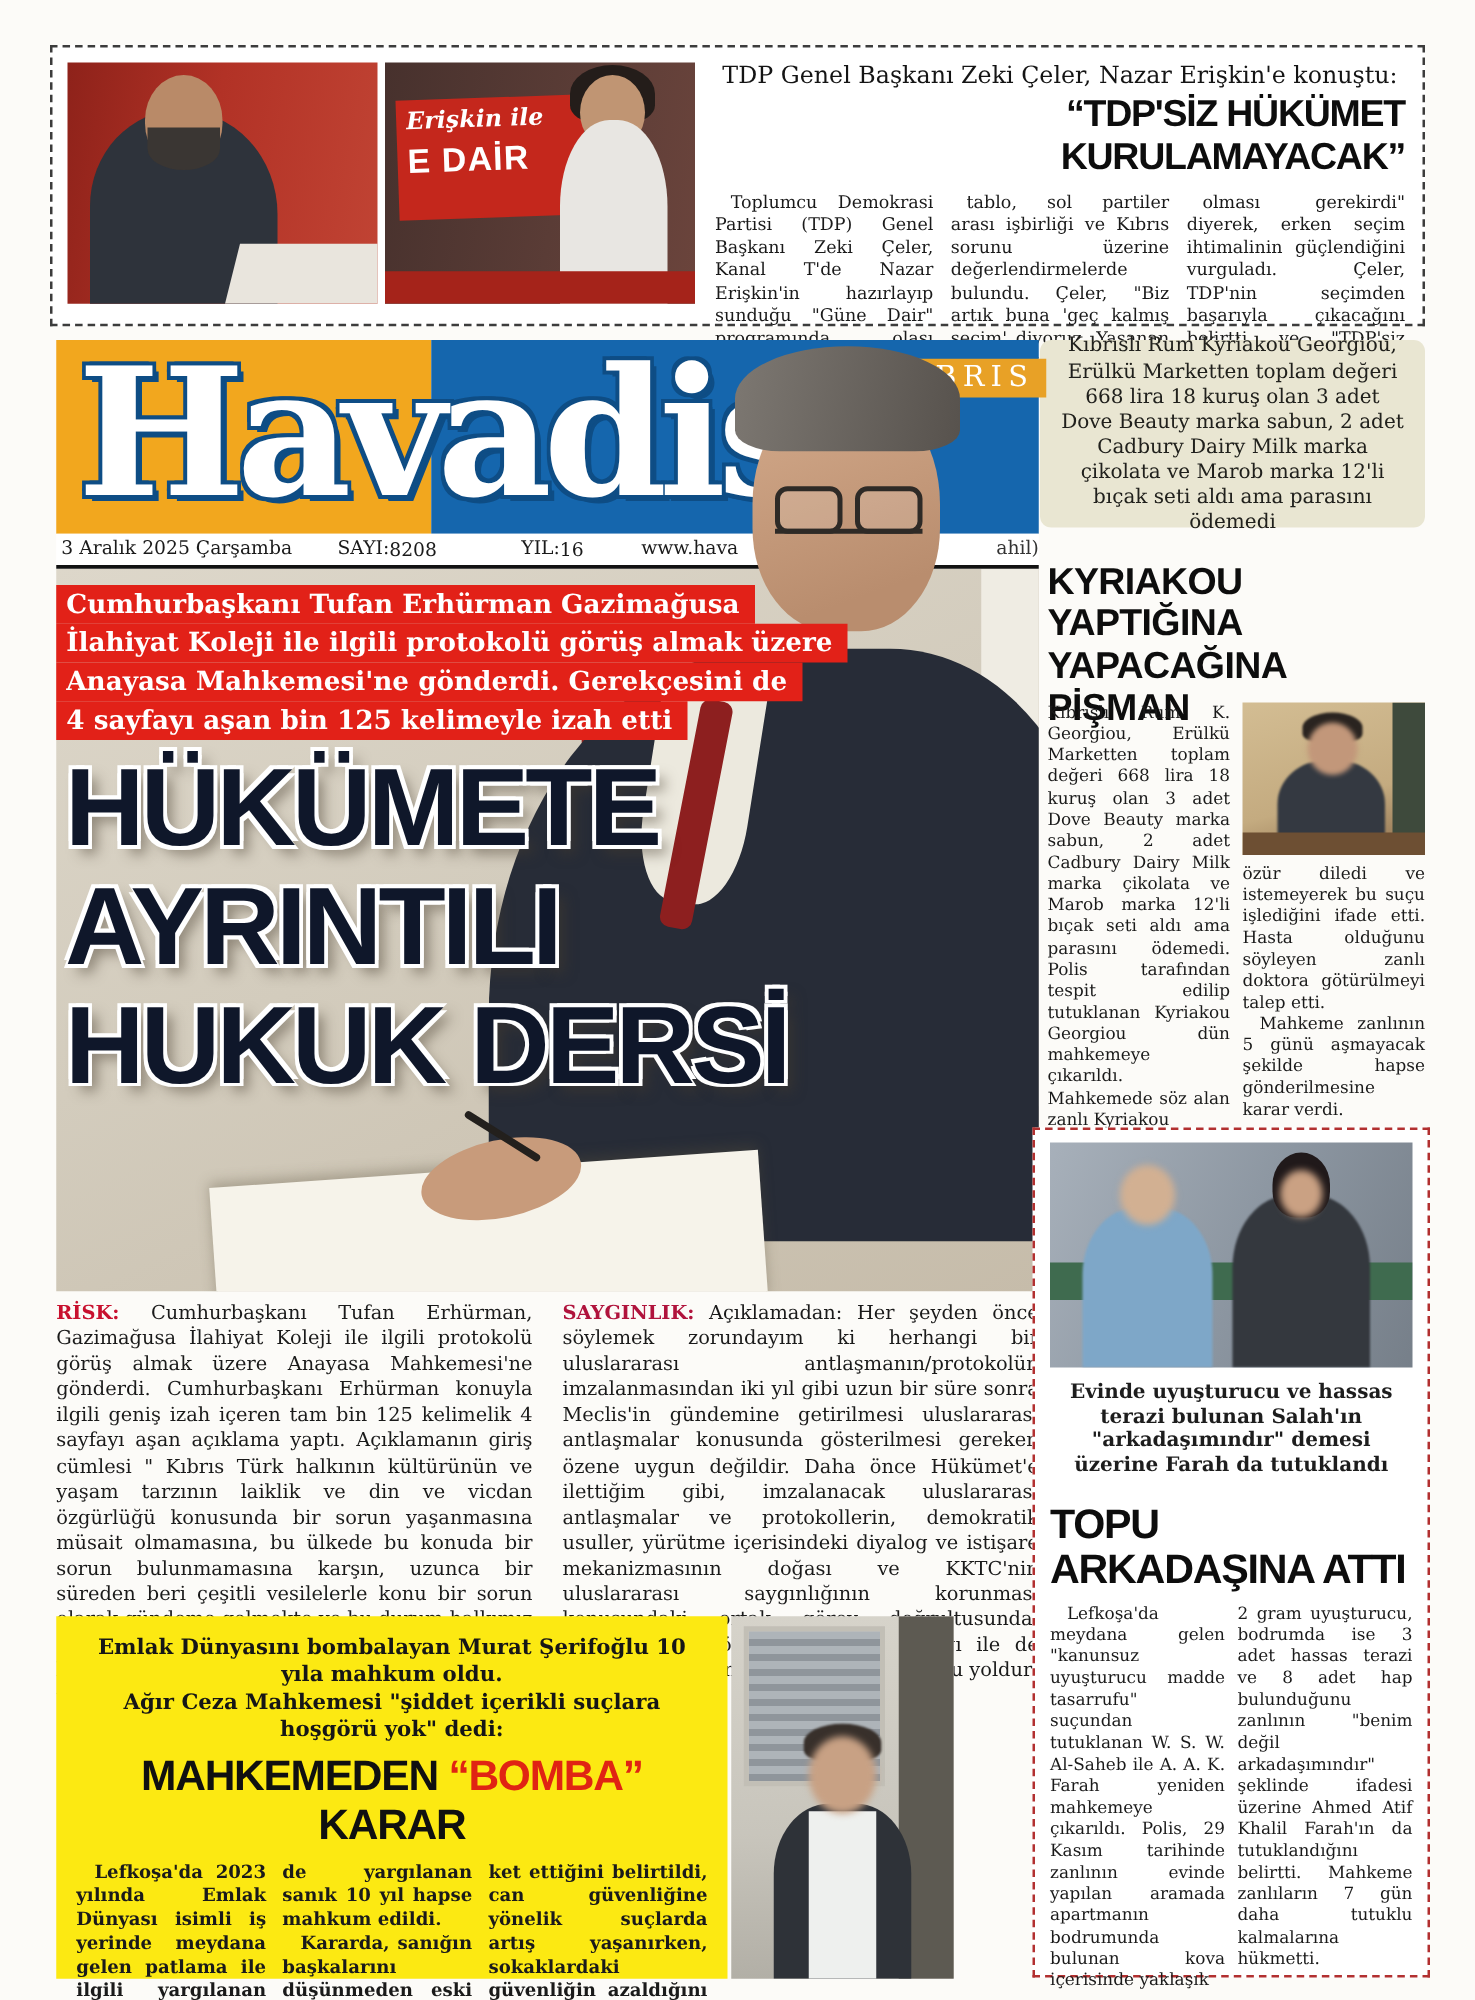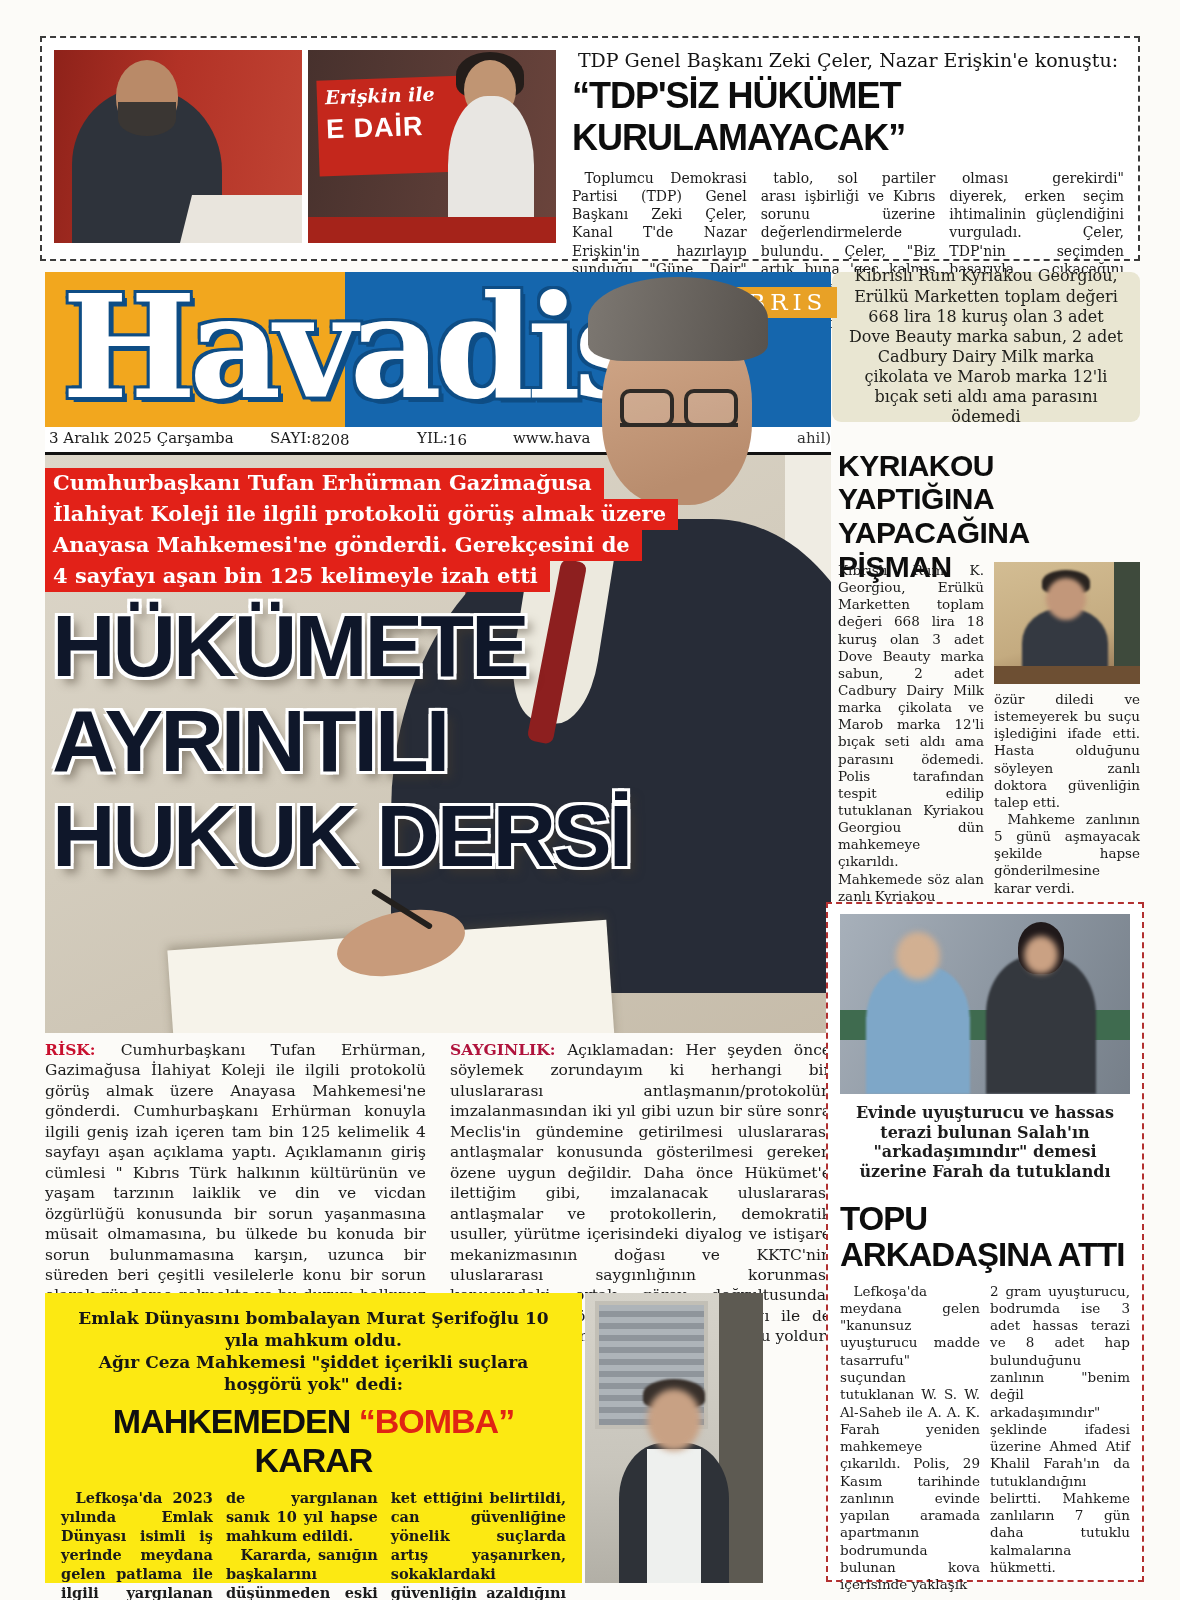--- a/index.html
+++ b/index.html
@@ -19,22 +19,22 @@
   .tv2 .redpanel{position:absolute;left:10px;top:28px;width:150px;height:96px;background:#c4271c;transform:rotate(-2deg);padding:6px 8px;box-sizing:border-box;}
   .tv2-cap1{color:#fff;font-style:italic;font-size:19px;font-weight:bold;}
   .tv2-cap2{color:#fff;font-size:27px;font-weight:900;font-family:"Liberation Sans",sans-serif;margin-top:6px;letter-spacing:1px;}
   .tv2 .woman{position:absolute;right:22px;top:46px;width:86px;height:150px;background:#e8e6e2;border-radius:46% 46% 0 0;}
   .tv2 .whead{position:absolute;right:40px;top:10px;width:52px;height:60px;background:#c09573;border-radius:50%;}
   .tv2 .whair{position:absolute;right:32px;top:2px;width:68px;height:46px;background:#241d1a;border-radius:50% 50% 30% 30%;}
   .tv2 .rdesk{position:absolute;left:0;bottom:0;width:100%;height:26px;background:#a5231a;}
 
   .top-right{position:absolute;left:530px;top:12px;width:552px;}
   .kicker{text-align:center;font-size:19px;line-height:1.1;color:#141414;}
-  .top-hl{font-family:"Liberation Sans",sans-serif;font-weight:900;font-size:36px;
-          letter-spacing:-1px;text-align:left;margin:4px 0 10px 0;color:#0d0d0d;}
+  .top-hl{font-family:"Liberation Sans",sans-serif;font-weight:900;font-size:30px;
+          letter-spacing:-1px;text-align:right;margin:4px 0 10px 0;color:#0d0d0d;}
   .cols3{display:flex;gap:14px;text-align:justify;font-size:14px;line-height:1.3;}
   .cols3 p{margin:0;flex:1;text-indent:0.9em;}
 
   
   .mh-orange{left:45px;top:272px;width:300px;height:155px;background:#f2a71e;}
   .mh-blue{left:345px;top:272px;width:486px;height:155px;background:#1566ad;}
   .wordmark{left:62px;top:276px;z-index:2;font-size:142px;line-height:1;font-weight:bold;
             color:#fff;letter-spacing:-7px;
             text-shadow:-3px -3px 0 #0e4d85,3px -3px 0 #0e4d85,-3px 3px 0 #0e4d85,3px 3px 0 #0e4d85,5px 5px 0 #0e4d85;}
   .kibris-badge{left:652px;top:284px;z-index:3;display:flex;align-items:center;gap:12px;}
@@ -220,21 +220,21 @@
     <p>Kıbrıslı Rum K. Georgiou, Erülkü Marketten toplam değeri 668 lira 18 kuruş olan 3 adet Dove Beauty marka sabun, 2 adet Cadbury Dairy Milk marka çikolata ve Marob marka 12'li bıçak seti aldı ama parasını ödemedi. Polis tarafından tespit edilip tutuklanan Kyriakou Georgiou dün mahkemeye çıkarıldı. Mahkemede söz alan zanlı Kyriakou</p>
   </div>
   <div class="col">
     <div class="ky-photo">
       <div class="kp-door"></div>
       <div class="kp-body"></div>
       <div class="kp-hair"></div>
       <div class="kp-head"></div>
       <div class="kp-desk"></div>
     </div>
-    <p>özür diledi ve istemeyerek bu suçu işlediğini ifade etti. Hasta olduğunu söyleyen zanlı doktora güvenliğin talep etti.</p>
+    <p>özür diledi ve istemeyerek bu suçu işlediğini ifade etti. Hasta olduğunu söyleyen zanlı doktora götürülmeyi talep etti.</p>
     <p class="ind">Mahkeme zanlının 5 günü aşmayacak şekilde hapse gönderilmesine karar verdi.</p>
   </div>
 </div>
 
 <section class="abs topu-box">
   <div class="topu-photo">
     <div class="tp-bench"></div>
     <div class="tp-p1"></div>
     <div class="tp-p1h"></div>
     <div class="tp-p2"></div>

